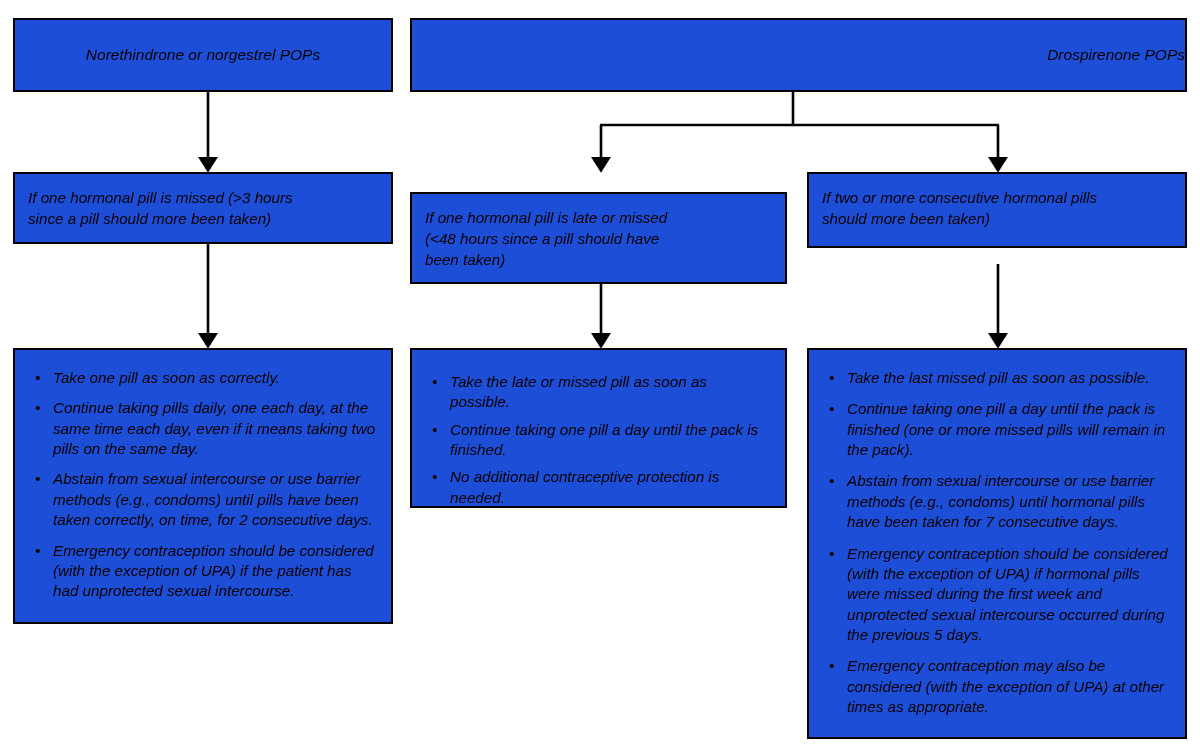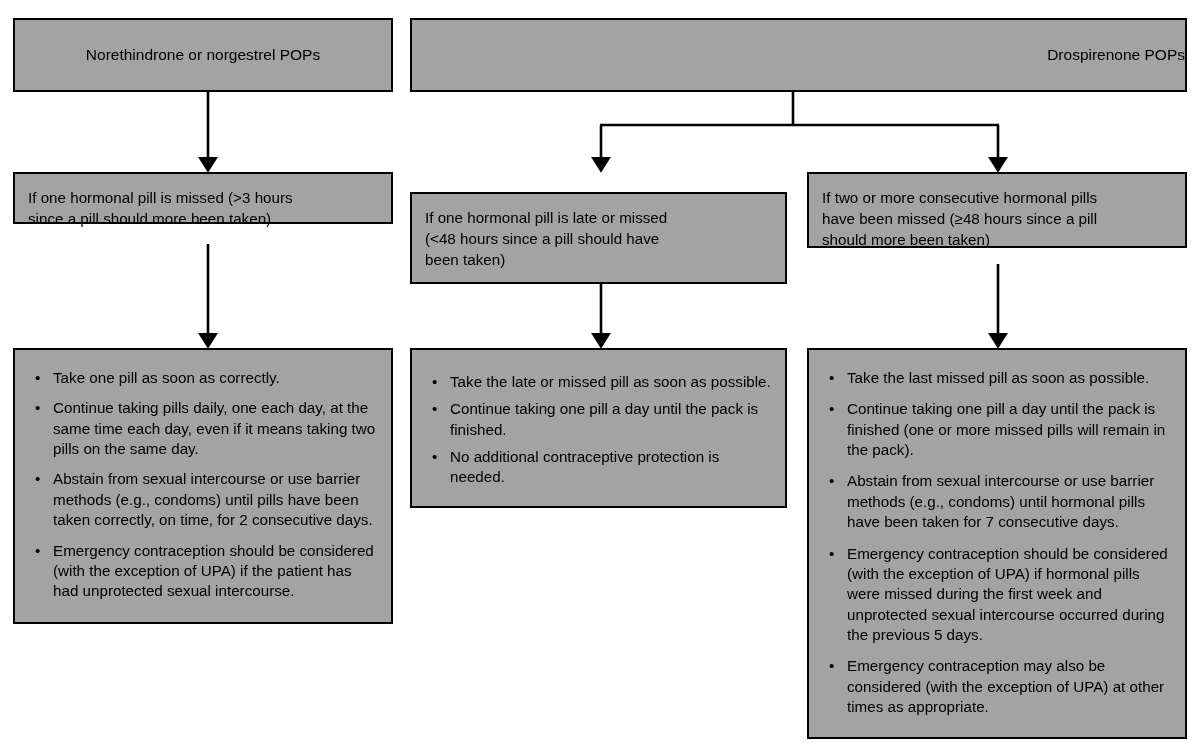--- a/index.html
+++ b/index.html
@@ -24,21 +24,22 @@
     left: 0;
     top: 0;
     width: 1200px;
     height: 749px;
     pointer-events: none;
   }
   .node {
     position: absolute;
     box-sizing: border-box;
     border: 2.5px solid #000000;
-    background: #a3a3a3;
+    background: #1d4ed8;
+    font-style: italic;
   }
   .node-title {
     display: flex;
     align-items: center;
     justify-content: center;
     text-align: center;
     font-size: 15.5px;
     line-height: 1.25;
   }
   .node-cond {
@@ -73,21 +74,21 @@
     top: 0;
     font-size: 15.2px;
     line-height: 1.34;
   }
   ul.bullets li .li-text {
     display: block;
   }
   
   #box-np  { left: 13px;  top: 18px;  width: 380px; height: 74px; }
   #box-dr  { left: 410px; top: 18px;  width: 777px; height: 74px; justify-content: flex-end; }
-  #box-c1  { left: 13px;  top: 172px; width: 380px; height: 52px; }
+  #box-c1  { left: 13px;  top: 172px; width: 380px; height: 72px; }
   #box-c2  { left: 410px; top: 172px; width: 377px; height: 92px; margin-top: 20px; }
   #box-c3  { left: 807px; top: 172px; width: 380px; height: 76px; }
   #box-a1  { left: 13px;  top: 348px; width: 380px; height: 276px; }
   #box-a2  { left: 410px; top: 348px; width: 377px; height: 160px; }
   #box-a3  { left: 807px; top: 348px; width: 380px; height: 391px; }
   #box-a1 ul.bullets li { margin-bottom: 10px; }
   #box-a2 { padding-top: 22px; }
   #box-a2 ul.bullets li { margin-bottom: 7px; }
   #box-a3 ul.bullets li { margin-bottom: 11px; }
 </style>
@@ -129,21 +130,20 @@
   </div>
 
   <div class="node node-cond" id="box-c2">
     <span class="ctext">If one hormonal pill is late or missed</span>
     <span class="ctext">(&lt;48 hours since a pill should have</span>
     <span class="ctext">been taken)</span>
   </div>
 
   <div class="node node-cond" id="box-c3">
     <span class="ctext">If two or more consecutive hormonal pills</span>
-    <span class="ctext">have been missed (≥48 hours since a pill</span>
     <span class="ctext">should more been taken)</span>
   </div>
 
   <div class="node node-actions" id="box-a1">
     <ul class="bullets">
         <li>
           <span class="bullet-dot">•</span>
           <span class="li-text">Take one pill as soon as correctly.</span>
         </li>
         <li>

